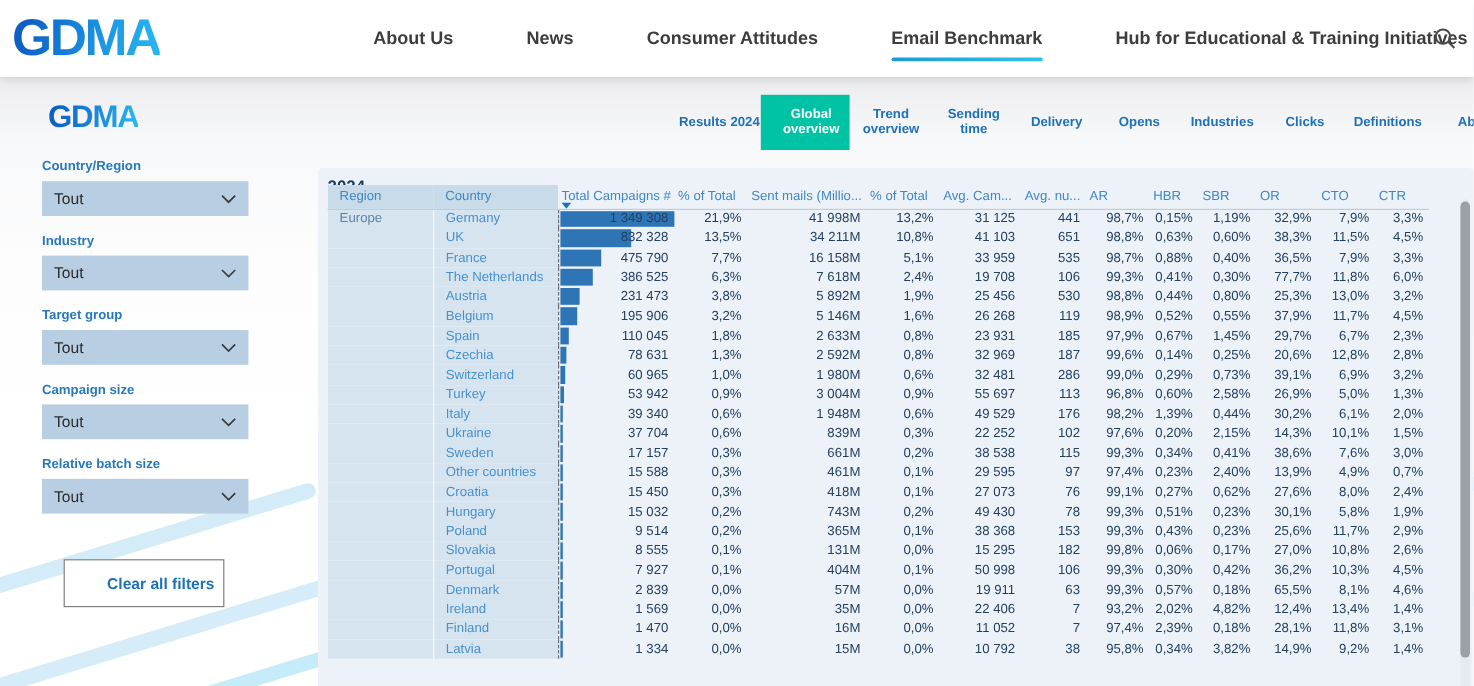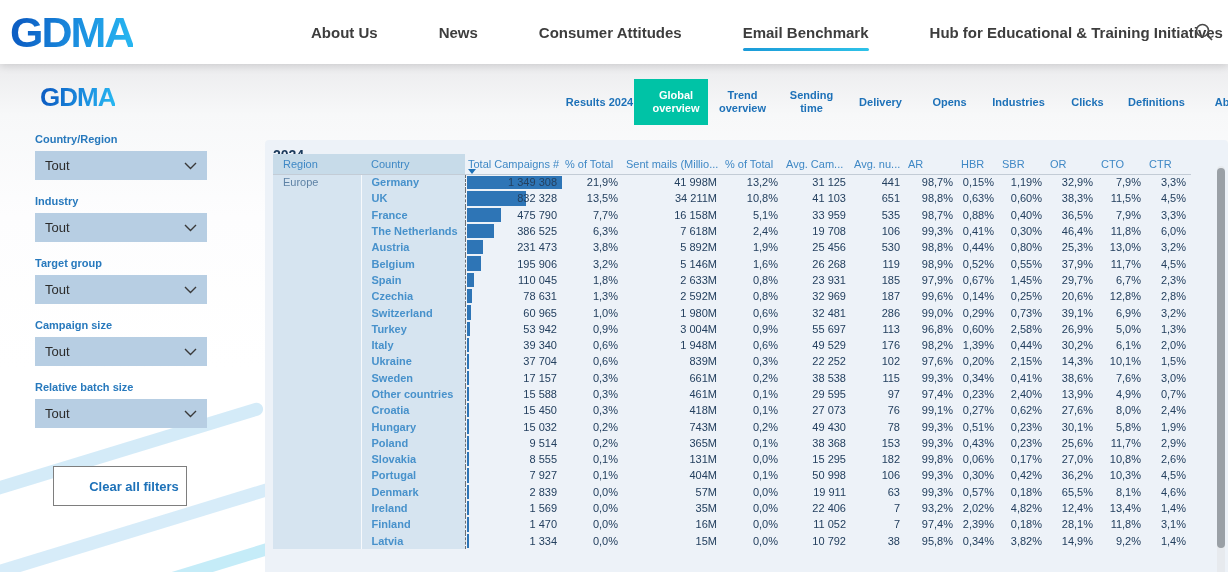--- a/index.html
+++ b/index.html
@@ -48,21 +48,21 @@
   .card-title { position:absolute; left:8px; top:7px; font-size:14px; font-weight:700; color:#1b3a5c; }
 
   table.grid { position:absolute; left:8px; top:14px; border-collapse:collapse; table-layout:fixed; }
   .grid th { height:20px; font-size:11px; font-weight:400; color:#3f88c5; text-align:left;
              border-bottom:1px solid #c3ccd6; padding:0 0 0 3px; white-space:nowrap; overflow:hidden; position:relative; cursor:pointer; }
   .grid th.dim { background:#c7dbe9; padding-left:10px; }
   .grid td { height:16.3px; font-size:11px; color:#24405f; text-align:right; padding:0 5px 0 0;
              white-space:nowrap; overflow:hidden; cursor:pointer; }
   .grid td.dim { background:#d6e4f0; text-align:left; padding:0 0 0 10px; }
   .grid td.region-cell { color:#5e82a5; border-right:1px solid rgba(255,255,255,.55);margin-left:27px; }
-  .grid td.country-cell { color:#4791cb;font-weight:bold; }
+  .grid td.country-cell { color:#4791cb; }
   .grid td.bar-cell { position:relative; border-left:1px dashed #6b6f74; }
   .grid td.bar-cell .bar { position:absolute; left:1px; top:1px; bottom:1px; background:#2e75b6; min-width:2px; }
   .grid td.bar-cell .val { position:relative; z-index:1; }
   .sort-tri { position:absolute; left:3px; bottom:0; width:0; height:0;
               border-left:4px solid transparent; border-right:4px solid transparent; border-top:5px solid #1d71b8; }
 
   
   .vscroll { position:absolute; right:3px; top:26px; width:8px; height:486px; background:#e7eaee; border-radius:4px; }
   .vscroll .thumb { position:absolute; left:0; top:2px; width:8px; height:380px; background:#9aa0a6; border-radius:4px; cursor:pointer; }
 </style>
@@ -249,21 +249,21 @@
             <td class="dim country-cell">The Netherlands</td>
             <td class="bar-cell"><div class="bar" style="width: 28.65%;"></div><span class="val">386 525</span></td>
             <td>6,3%</td>
             <td>7 618M</td>
             <td>2,4%</td>
             <td>19 708</td>
             <td>106</td>
             <td>99,3%</td>
             <td>0,41%</td>
             <td>0,30%</td>
-            <td>46,4%</td>
+            <td>77,7%</td>
             <td>11,8%</td>
             <td>6,0%</td>
           </tr>
           <tr>
             <td class="dim region-cell"></td>
             <td class="dim country-cell">Austria</td>
             <td class="bar-cell"><div class="bar" style="width: 17.15%;"></div><span class="val">231 473</span></td>
             <td>3,8%</td>
             <td>5 892M</td>
             <td>1,9%</td>

